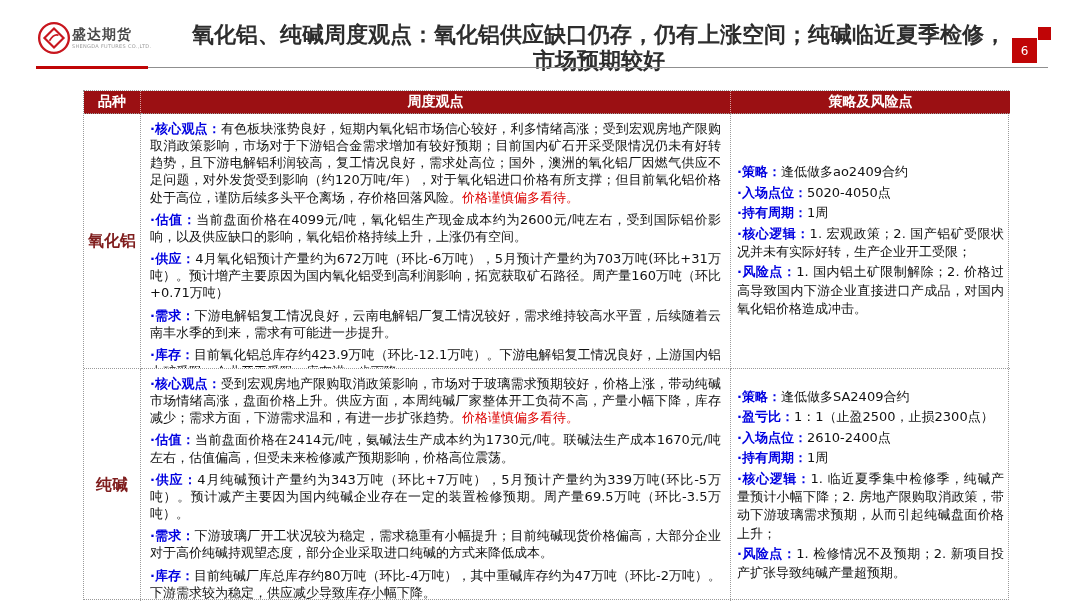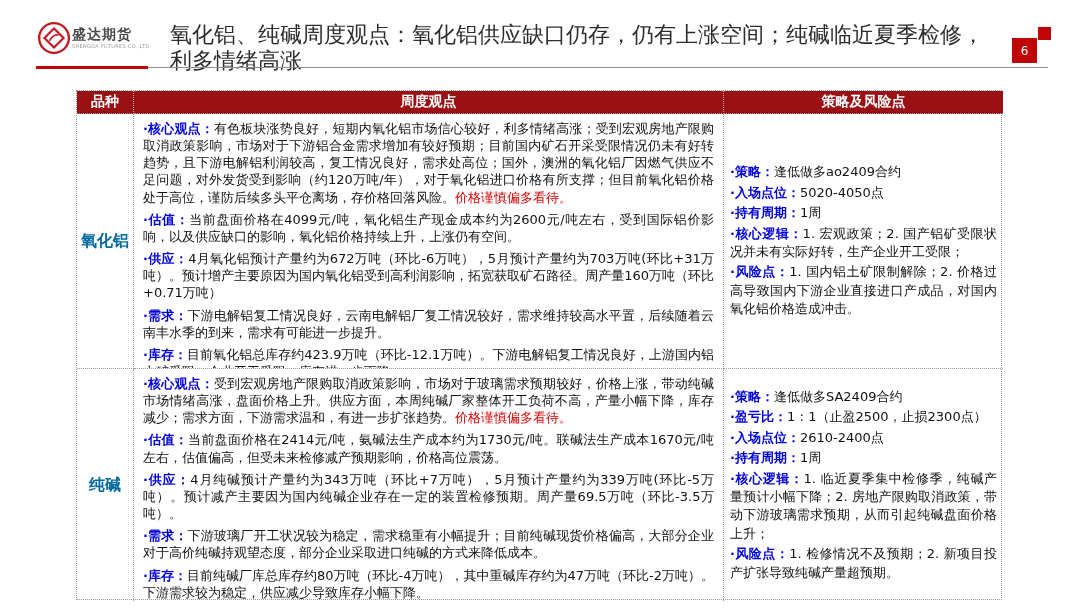--- a/index.html
+++ b/index.html
@@ -15,46 +15,46 @@
   .slide{
     position:relative;width:1080px;height:608px;background:#ffffff;overflow:hidden;
     font-family:"DejaVu Sans","Liberation Sans",sans-serif;color:#111;
   }
   
   .logo{position:absolute;left:36px;top:20px;display:flex;align-items:center;}
   .logo svg{display:block;}
   .logo-cn{font-size:14px;font-weight:bold;color:#4a4a4a;letter-spacing:1px;line-height:1.1;}
   .logo-en{font-size:5px;color:#9a9a9a;letter-spacing:.3px;line-height:1.2;}
   .title{
-    position:absolute;left:170px;top:22px;width:880px;
-    font-size:22px;font-weight:normal;color:#2d2d2d;line-height:1.2;
+    position:absolute;left:159px;top:22px;width:880px;
+    font-size:22px;font-weight:bold;color:#2d2d2d;line-height:1.2;text-align:center;
   }
   .rule-red{position:absolute;left:36px;top:66px;width:112px;height:3px;background:var(--accent-red);}
   .rule-gray{position:absolute;left:148px;top:67px;width:900px;height:1px;background:#8f8f8f;}
   .page-badge{
     position:absolute;left:1012px;top:38px;width:25px;height:25px;background:var(--accent-red);
     color:#fff;font-size:12px;display:flex;align-items:center;justify-content:center;
   }
   .page-badge-small{position:absolute;left:1038px;top:27px;width:13px;height:13px;background:var(--accent-red);}
   
   .report-table{
-    position:absolute;left:76px;top:90px;width:926px;height:510px;
+    position:absolute;left:83px;top:90px;width:926px;height:510px;
     display:grid;grid-template-columns:57px 590px 279px;grid-template-rows:23px 255px 232px;
     border:1px dotted var(--border-gray);
   }
   .cell{border-right:1px dotted var(--border-gray);border-bottom:1px dotted var(--border-gray);overflow:hidden;}
   .cell.last-col{border-right:none;}
   .cell.last-row{border-bottom:none;}
   .th{
     background:var(--header-red);color:#fff;font-weight:bold;font-size:14px;
     display:flex;align-items:center;justify-content:center;
     border-right:1px dotted #d8a0a0;border-bottom:1px dotted var(--border-gray);
   }
   .th.last-col{border-right:none;text-align:center;}
-  .variety{display:flex;align-items:center;justify-content:center;font-size:16px;font-weight:bold;color:#0369a1;}
+  .variety{display:flex;align-items:center;justify-content:center;font-size:16px;font-weight:bold;color:#7f1d1d;}
   .viewpoints{padding:6px 9px 2px 9px;font-size:13px;line-height:1.32;text-align:justify;}
   .viewpoints p{margin:0 0 5px 0;}
   .strategy{padding:4px 6px;font-size:13px;line-height:1.42;display:flex;flex-direction:column;justify-content:center;text-align:justify;}
   .strategy p{margin:1px 0;}
   .lbl{color:var(--label-blue);font-weight:bold;}
   .hl{color:var(--highlight-red);font-weight:normal;}
 </style>
 </head>
 <body>
 
@@ -67,21 +67,21 @@
         <rect x="12.5" y="12.5" width="15" height="15" fill="none" stroke="#C8161E" stroke-width="2.4"></rect>
       </g>
       <path d="M15 23 Q20 15 25 17" fill="none" stroke="#C8161E" stroke-width="1.8"></path>
     </svg>
     <div class="logo-text">
       <div class="logo-cn">盛达期货</div>
       <div class="logo-en">SHENGDA FUTURES CO.,LTD.</div>
     </div>
   </div>
 
-  <h1 class="title"><span>氧化铝、纯碱周度观点：氧化铝供应缺口仍存，仍有上涨空间；纯碱临近夏季检修，</span><br><span>利多情绪高涨</span></h1>
+  <h1 class="title"><span>氧化铝、纯碱周度观点：氧化铝供应缺口仍存，仍有上涨空间；纯碱临近夏季检修，</span><br><span>市场预期较好</span></h1>
 
   <div class="rule-red"></div>
   <div class="rule-gray"></div>
 
   <div class="page-badge">
       <span>6</span>
     </div>
   <div class="page-badge-small"></div>
 
   <div class="report-table">

